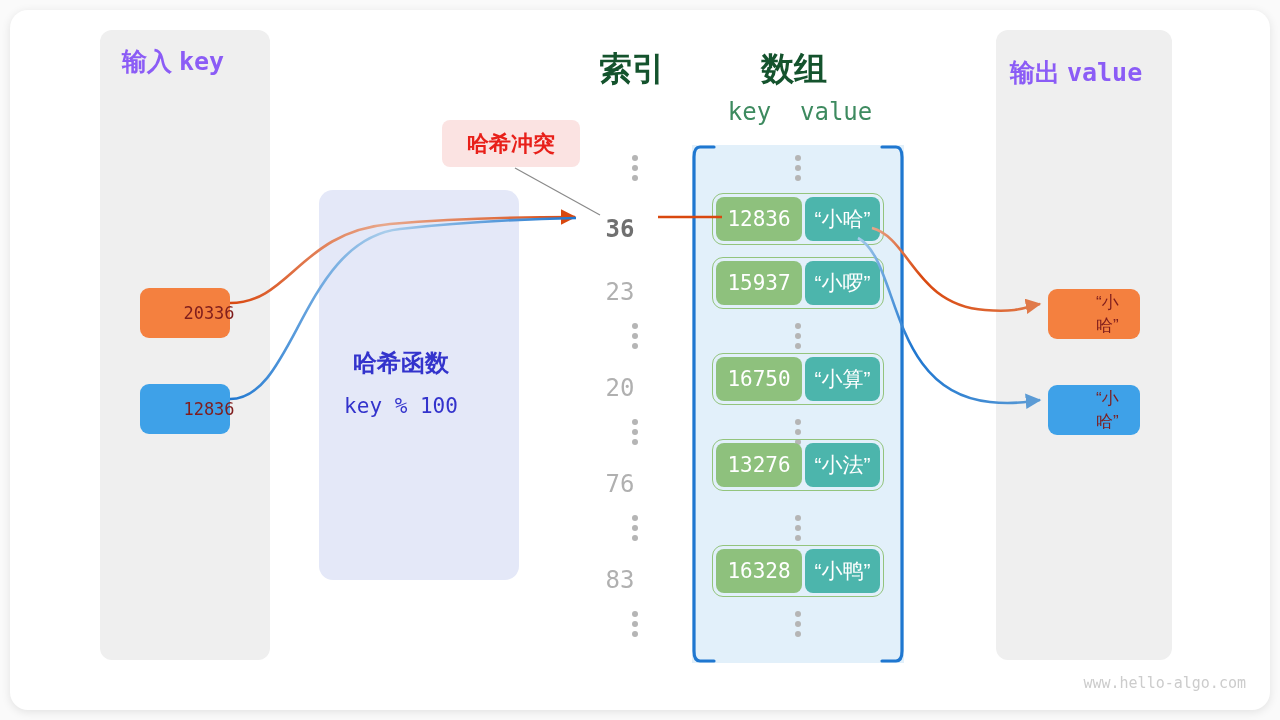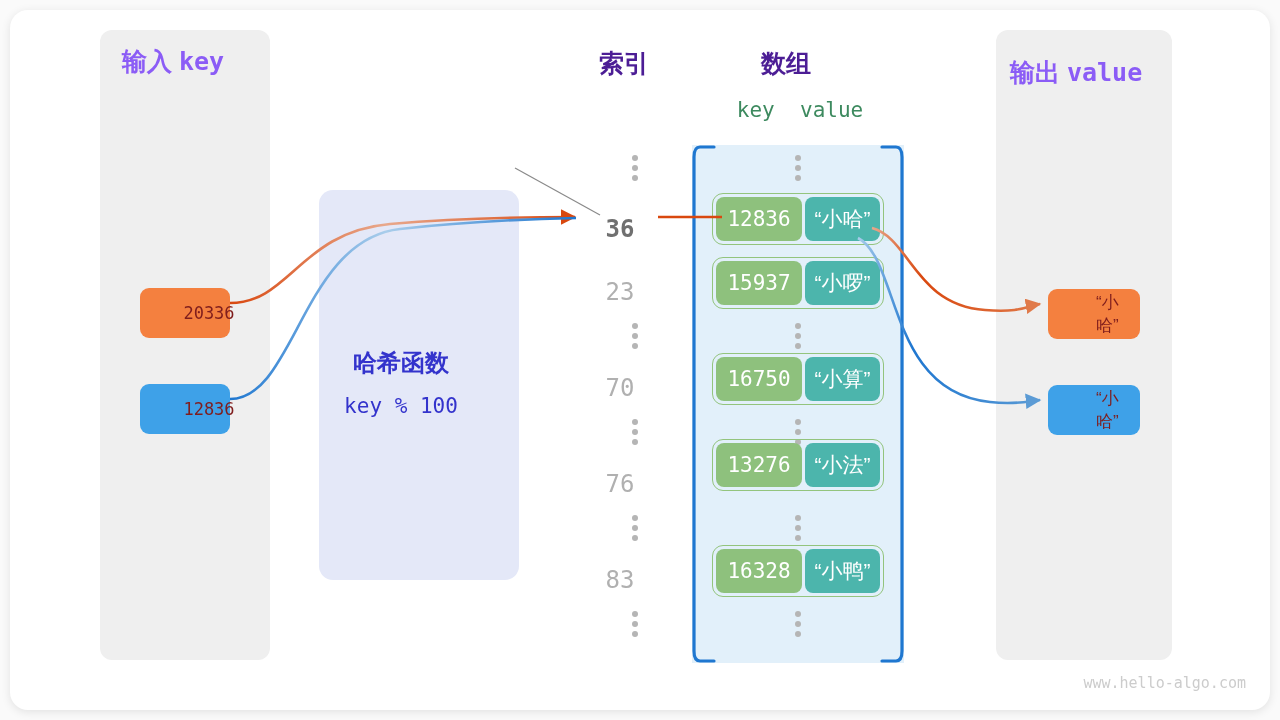--- a/index.html
+++ b/index.html
@@ -36,36 +36,36 @@
     font-size: 25px;
     white-space: nowrap;
   }
   #title-input  { left: 112px; top: 35px; }
   #title-output { left: 1000px; top: 46px; }
   .mono-part { font-family: "DejaVu Sans Mono", "Liberation Mono", monospace; }
 
   
   .col-head {
     position: absolute;
-    color: #4c1d95;
+    color: #14532d;
     font-weight: bold;
-    font-size: 25px;
+    font-size: 33px;
     white-space: nowrap;
   }
   #head-index { left: 589px; top: 37px; }
   #head-array { left: 751px; top: 37px; }
 
   #head-kv {
     position: absolute;
     left: 705px; top: 88px;
     width: 170px;
     text-align: center;
     color: #3d8a5f;
     font-family: "DejaVu Sans Mono", "Liberation Mono", monospace;
-    font-size: 21px;
+    font-size: 24px;
     white-space: pre;
   }
 
   
   #hash-box {
     position: absolute;
     left: 309px; top: 180px;
     width: 200px; height: 390px;
     background: #e4e8f8;
     border-radius: 14px;
@@ -204,36 +204,37 @@
   <div class="panel-title" id="title-output"><span>输出</span> <span class="mono-part">value</span></div>
 
   <div class="col-head" id="head-index">索引</div>
   <div class="col-head" id="head-array">数组</div>
   <div id="head-kv">key  value</div>
 
   <div id="hash-box"></div>
   <div id="hash-title">哈希函数</div>
   <div id="hash-formula">key % 100</div>
 
+  <div id="collision-badge">哈希冲突</div>
 
   <div id="array-box"></div>
   <svg id="array-bracket" width="212" height="518">
     <path d="M 22 2 L 8 2 Q 2 2 2 12 L 2 506 Q 2 516 8 516 L 22 516" fill="none" stroke="#1f77d0" stroke-width="3.2" stroke-linecap="round"></path>
     <path d="M 190 2 L 204 2 Q 210 2 210 12 L 210 506 Q 210 516 204 516 L 190 516" fill="none" stroke="#1f77d0" stroke-width="3.2" stroke-linecap="round"></path>
   </svg>
 
   <div class="chip num orange" id="in-key-0">20336</div>
   <div class="chip num blue" id="in-key-1">12836</div>
 
   <div class="chip orange" id="out-val-0">“小哈”</div>
   <div class="chip blue" id="out-val-1">“小哈”</div>
 
   <div class="index-label hl" style="top:205px">36</div>
   <div class="index-label" style="top:268px">23</div>
-  <div class="index-label" style="top:364px">70</div>
+  <div class="index-label" style="top:364px">20</div>
   <div class="index-label" style="top:460px">76</div>
   <div class="index-label" style="top:556px">83</div>
 
   <div class="vdots index-dots" style="top:145px">
       <span></span>
       <span></span>
       <span></span>
     </div>
   <div class="vdots index-dots" style="top:313px">
       <span></span>

